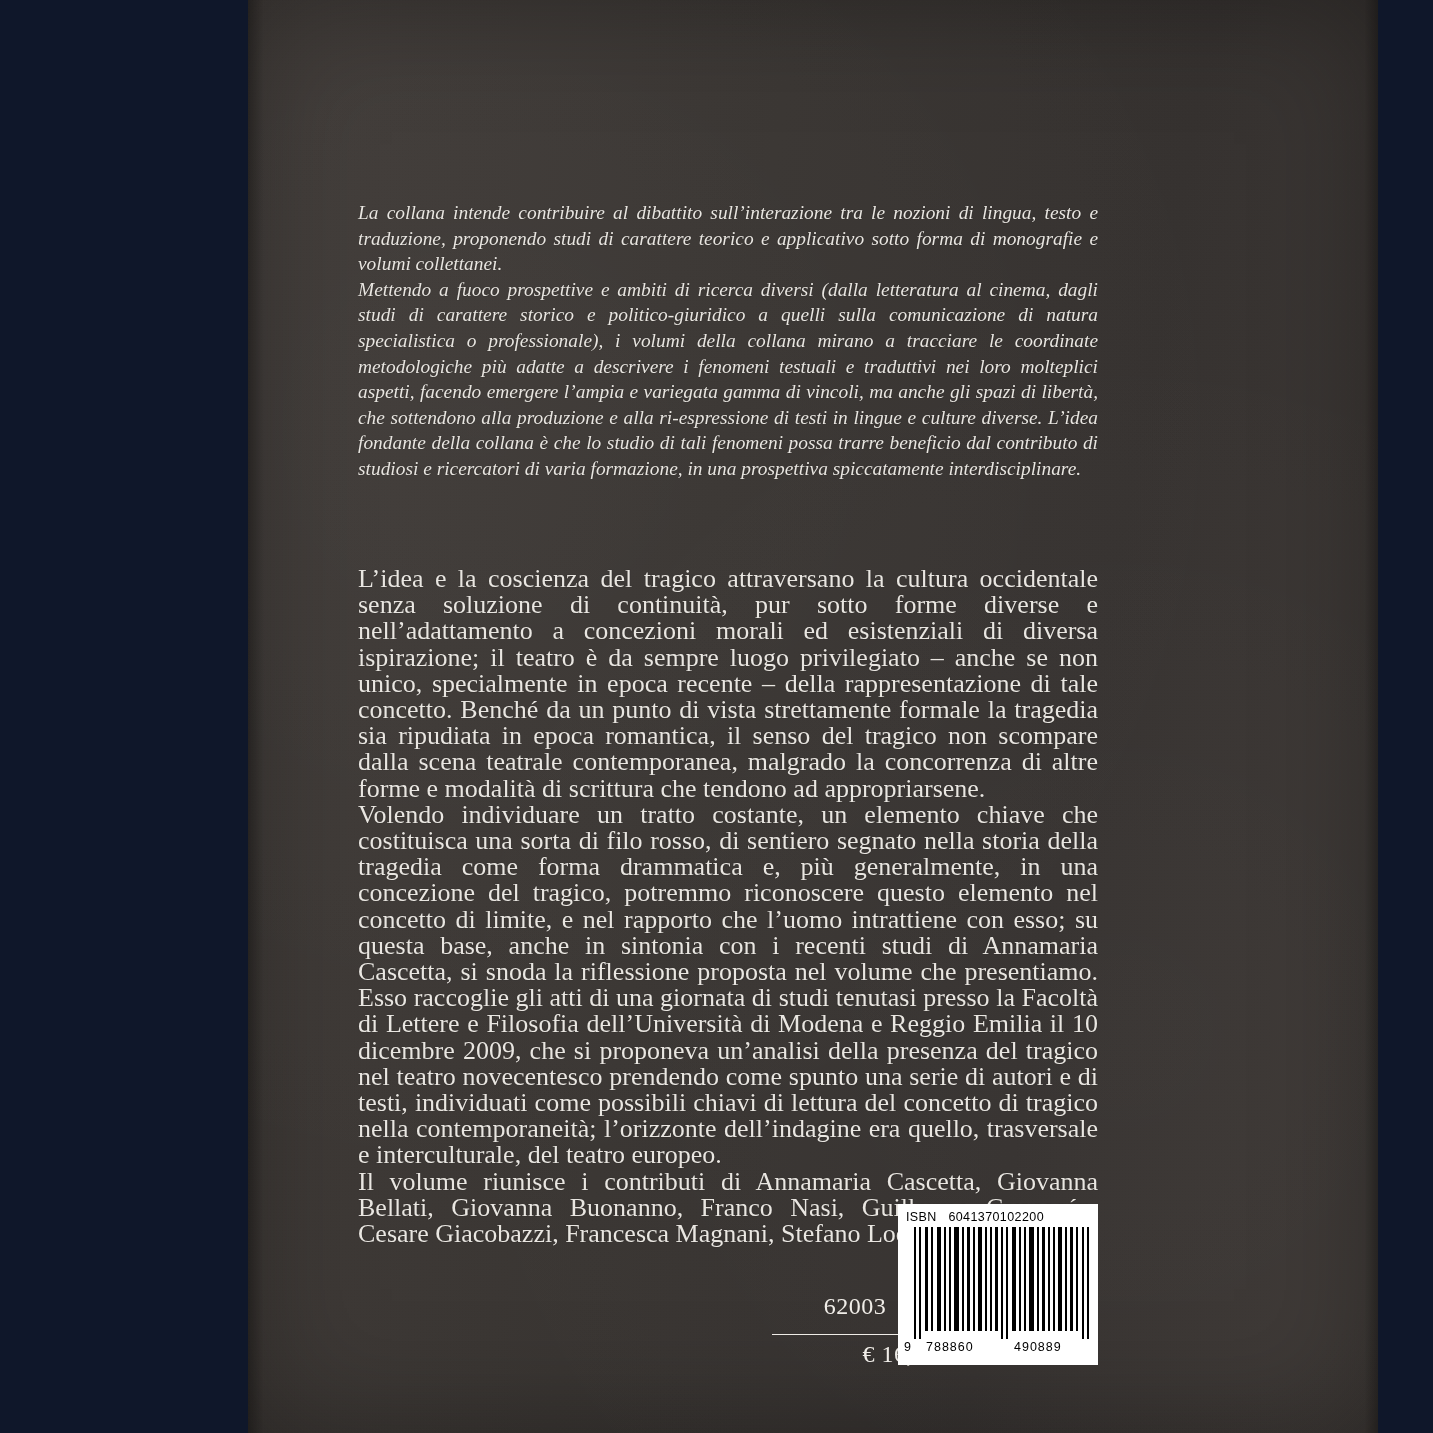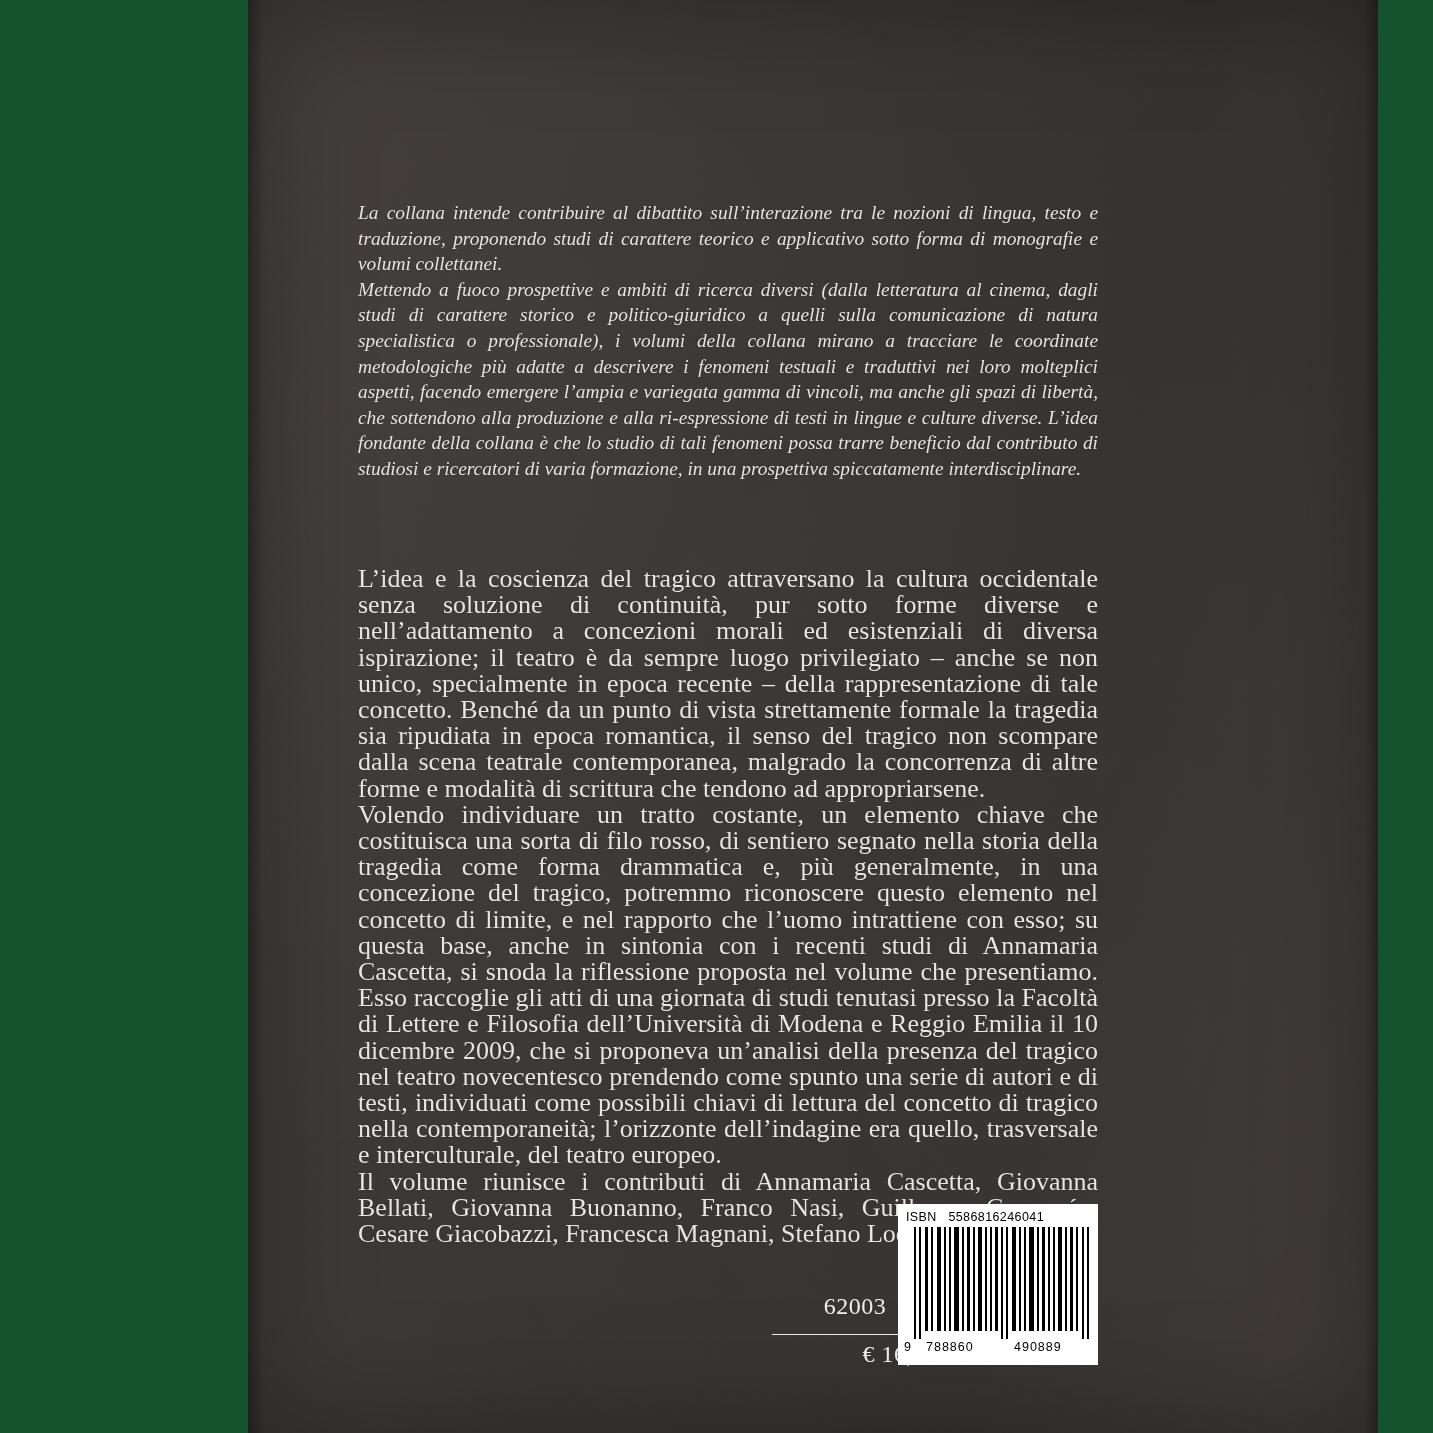--- a/index.html
+++ b/index.html
@@ -10,21 +10,21 @@
   body {
     width: 1433px;
     height: 1433px;
     font-family: "Liberation Serif", serif;
     overflow: hidden;
   }
   #page {
     position: relative;
     width: 1433px;
     height: 1433px;
-    background: #14532d;
+    background: #0f172a;
   }
   
   #cover {
     position: absolute;
     left: 248px;
     top: 0px;
     width: 1130px;
     height: 1433px;
     background: #3b3735;
     background-image:
@@ -179,21 +179,21 @@
     <div id="price-block">
       <div class="code">62003</div>
       <div class="rule"></div>
       <div class="price">€ 16,00</div>
     </div>
 
     <div id="barcode">
       <div class="isbn-line">
         <span>ISBN</span>
         &nbsp;
-        <span>5586816246041</span>
+        <span>6041370102200</span>
       </div>
       <div class="bars">
         <span class="guard" style="left:8px;width:2px;"></span>
         <span class="guard" style="left:13px;width:2px;"></span>
         <span style="left:19px;width:3px;"></span>
         <span style="left:25px;width:2px;"></span>
         <span style="left:31px;width:4px;"></span>
         <span style="left:38px;width:2px;"></span>
         <span style="left:43px;width:2px;"></span>
         <span style="left:48px;width:5px;"></span>

